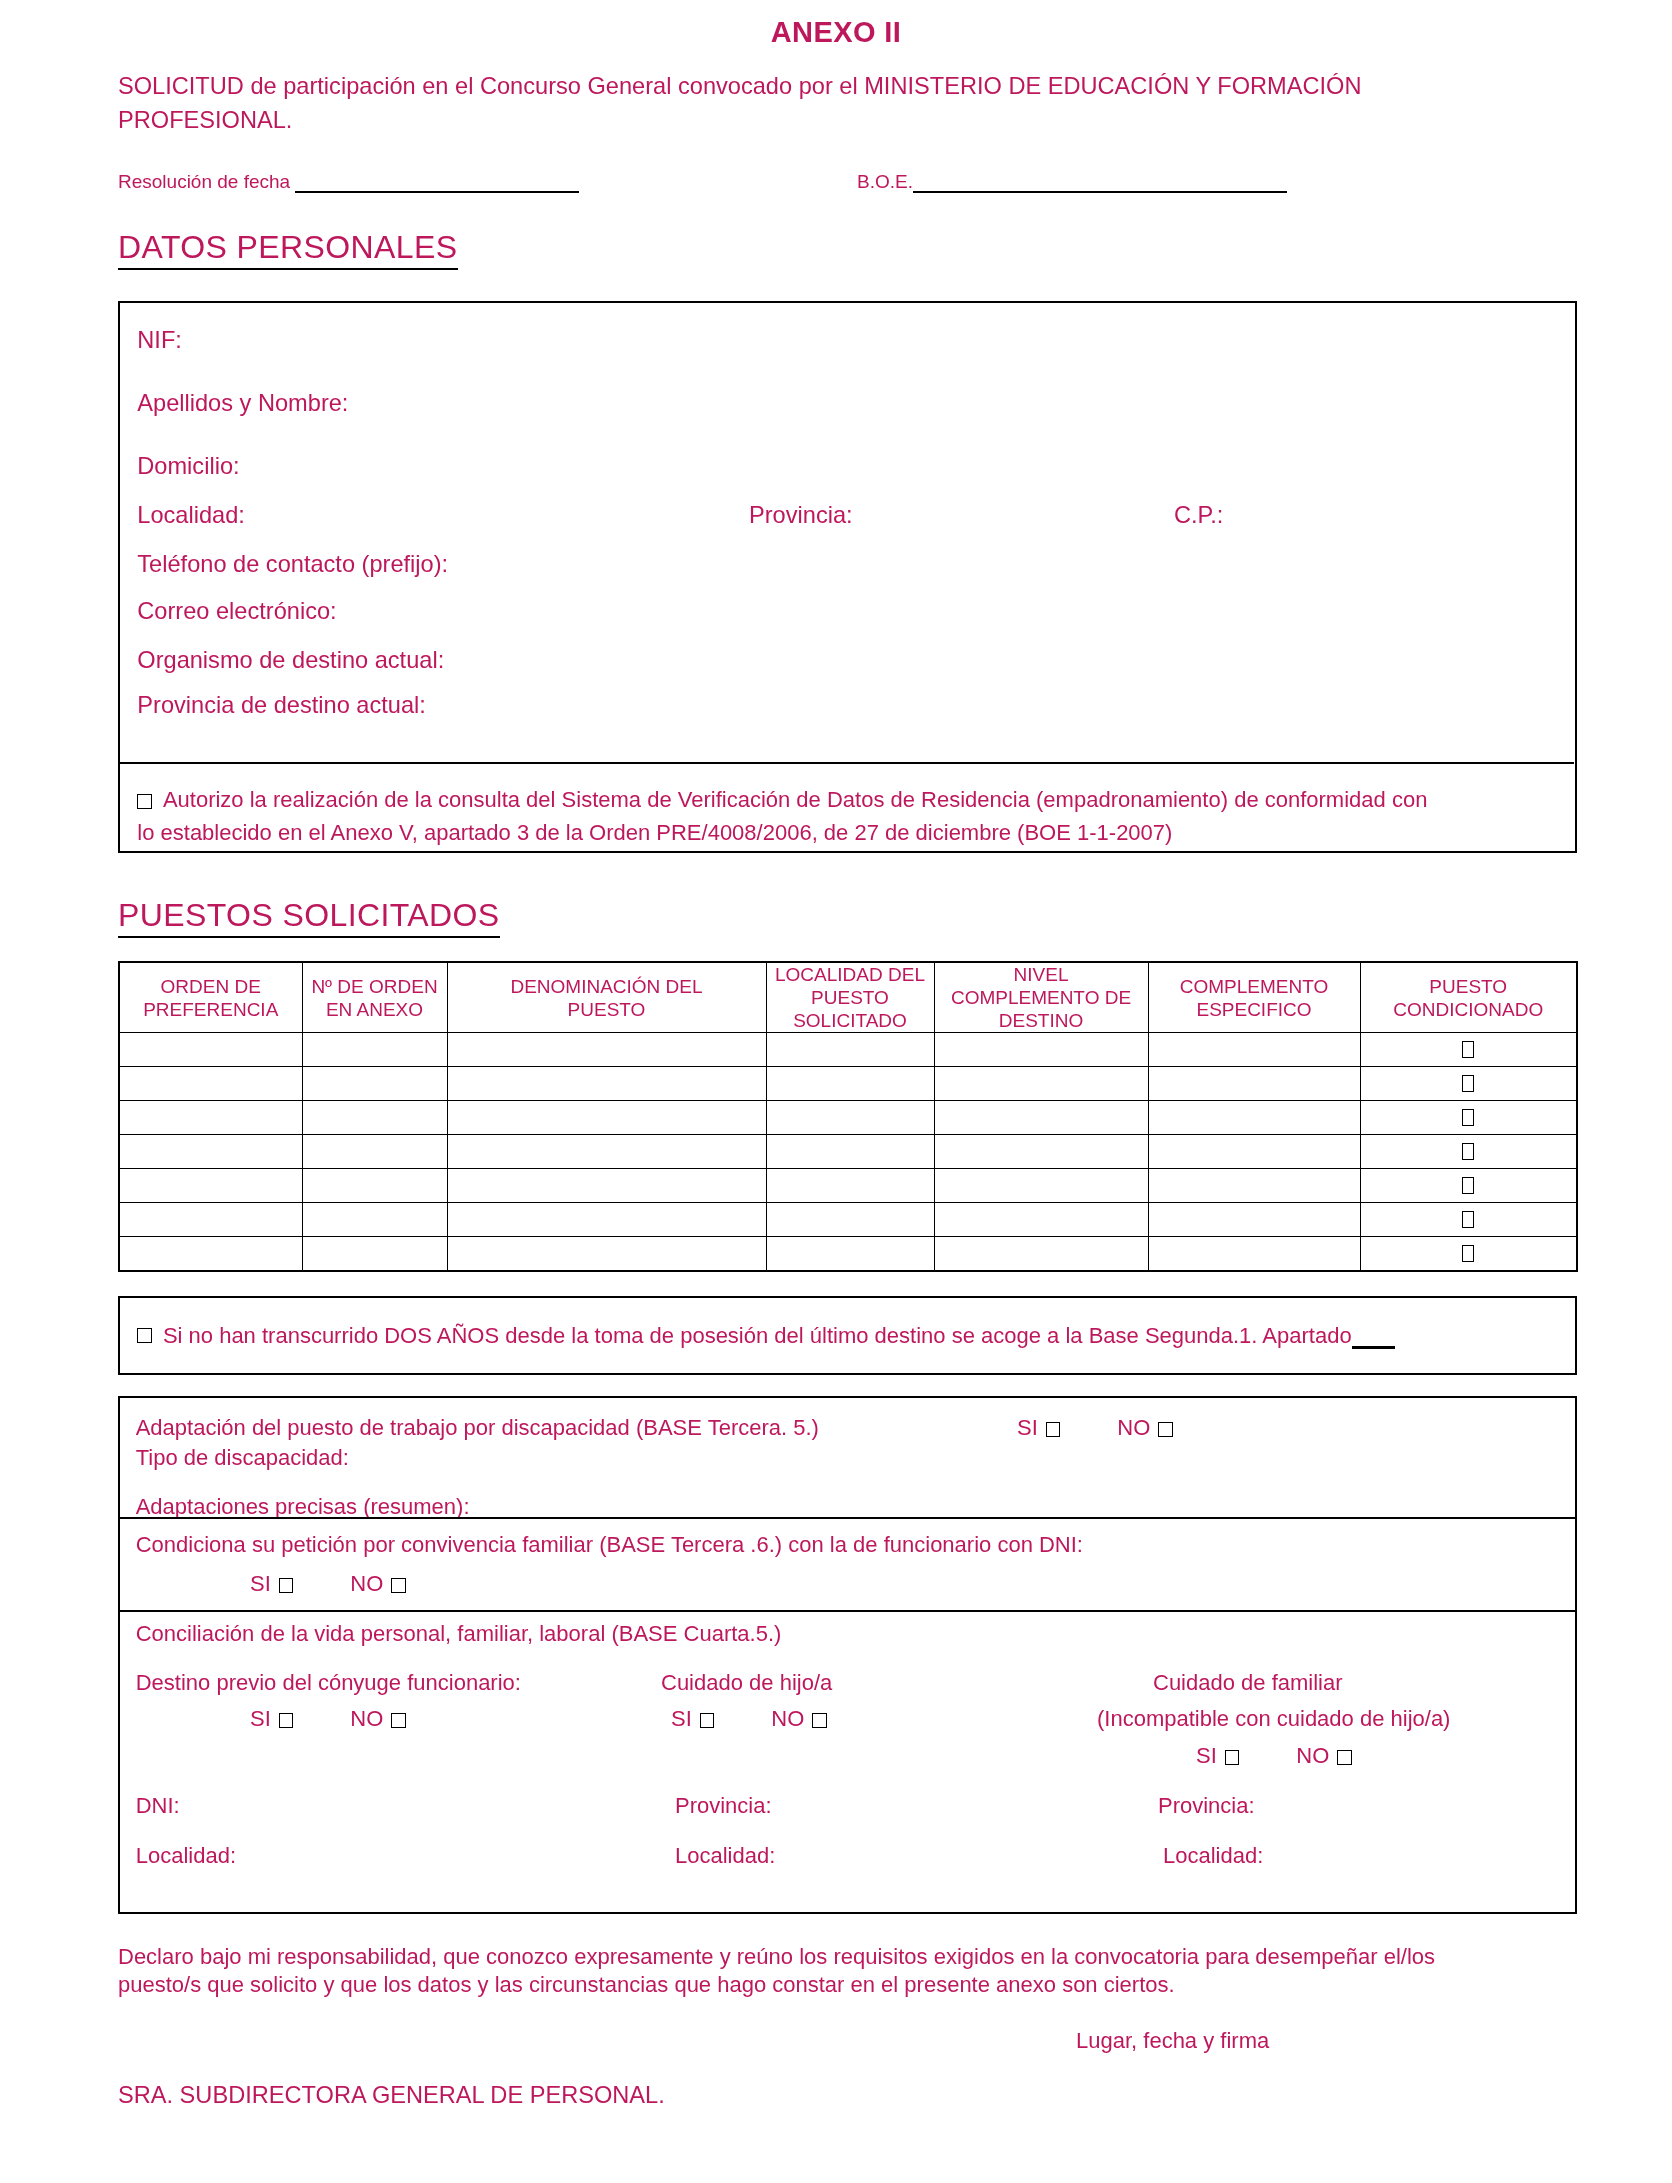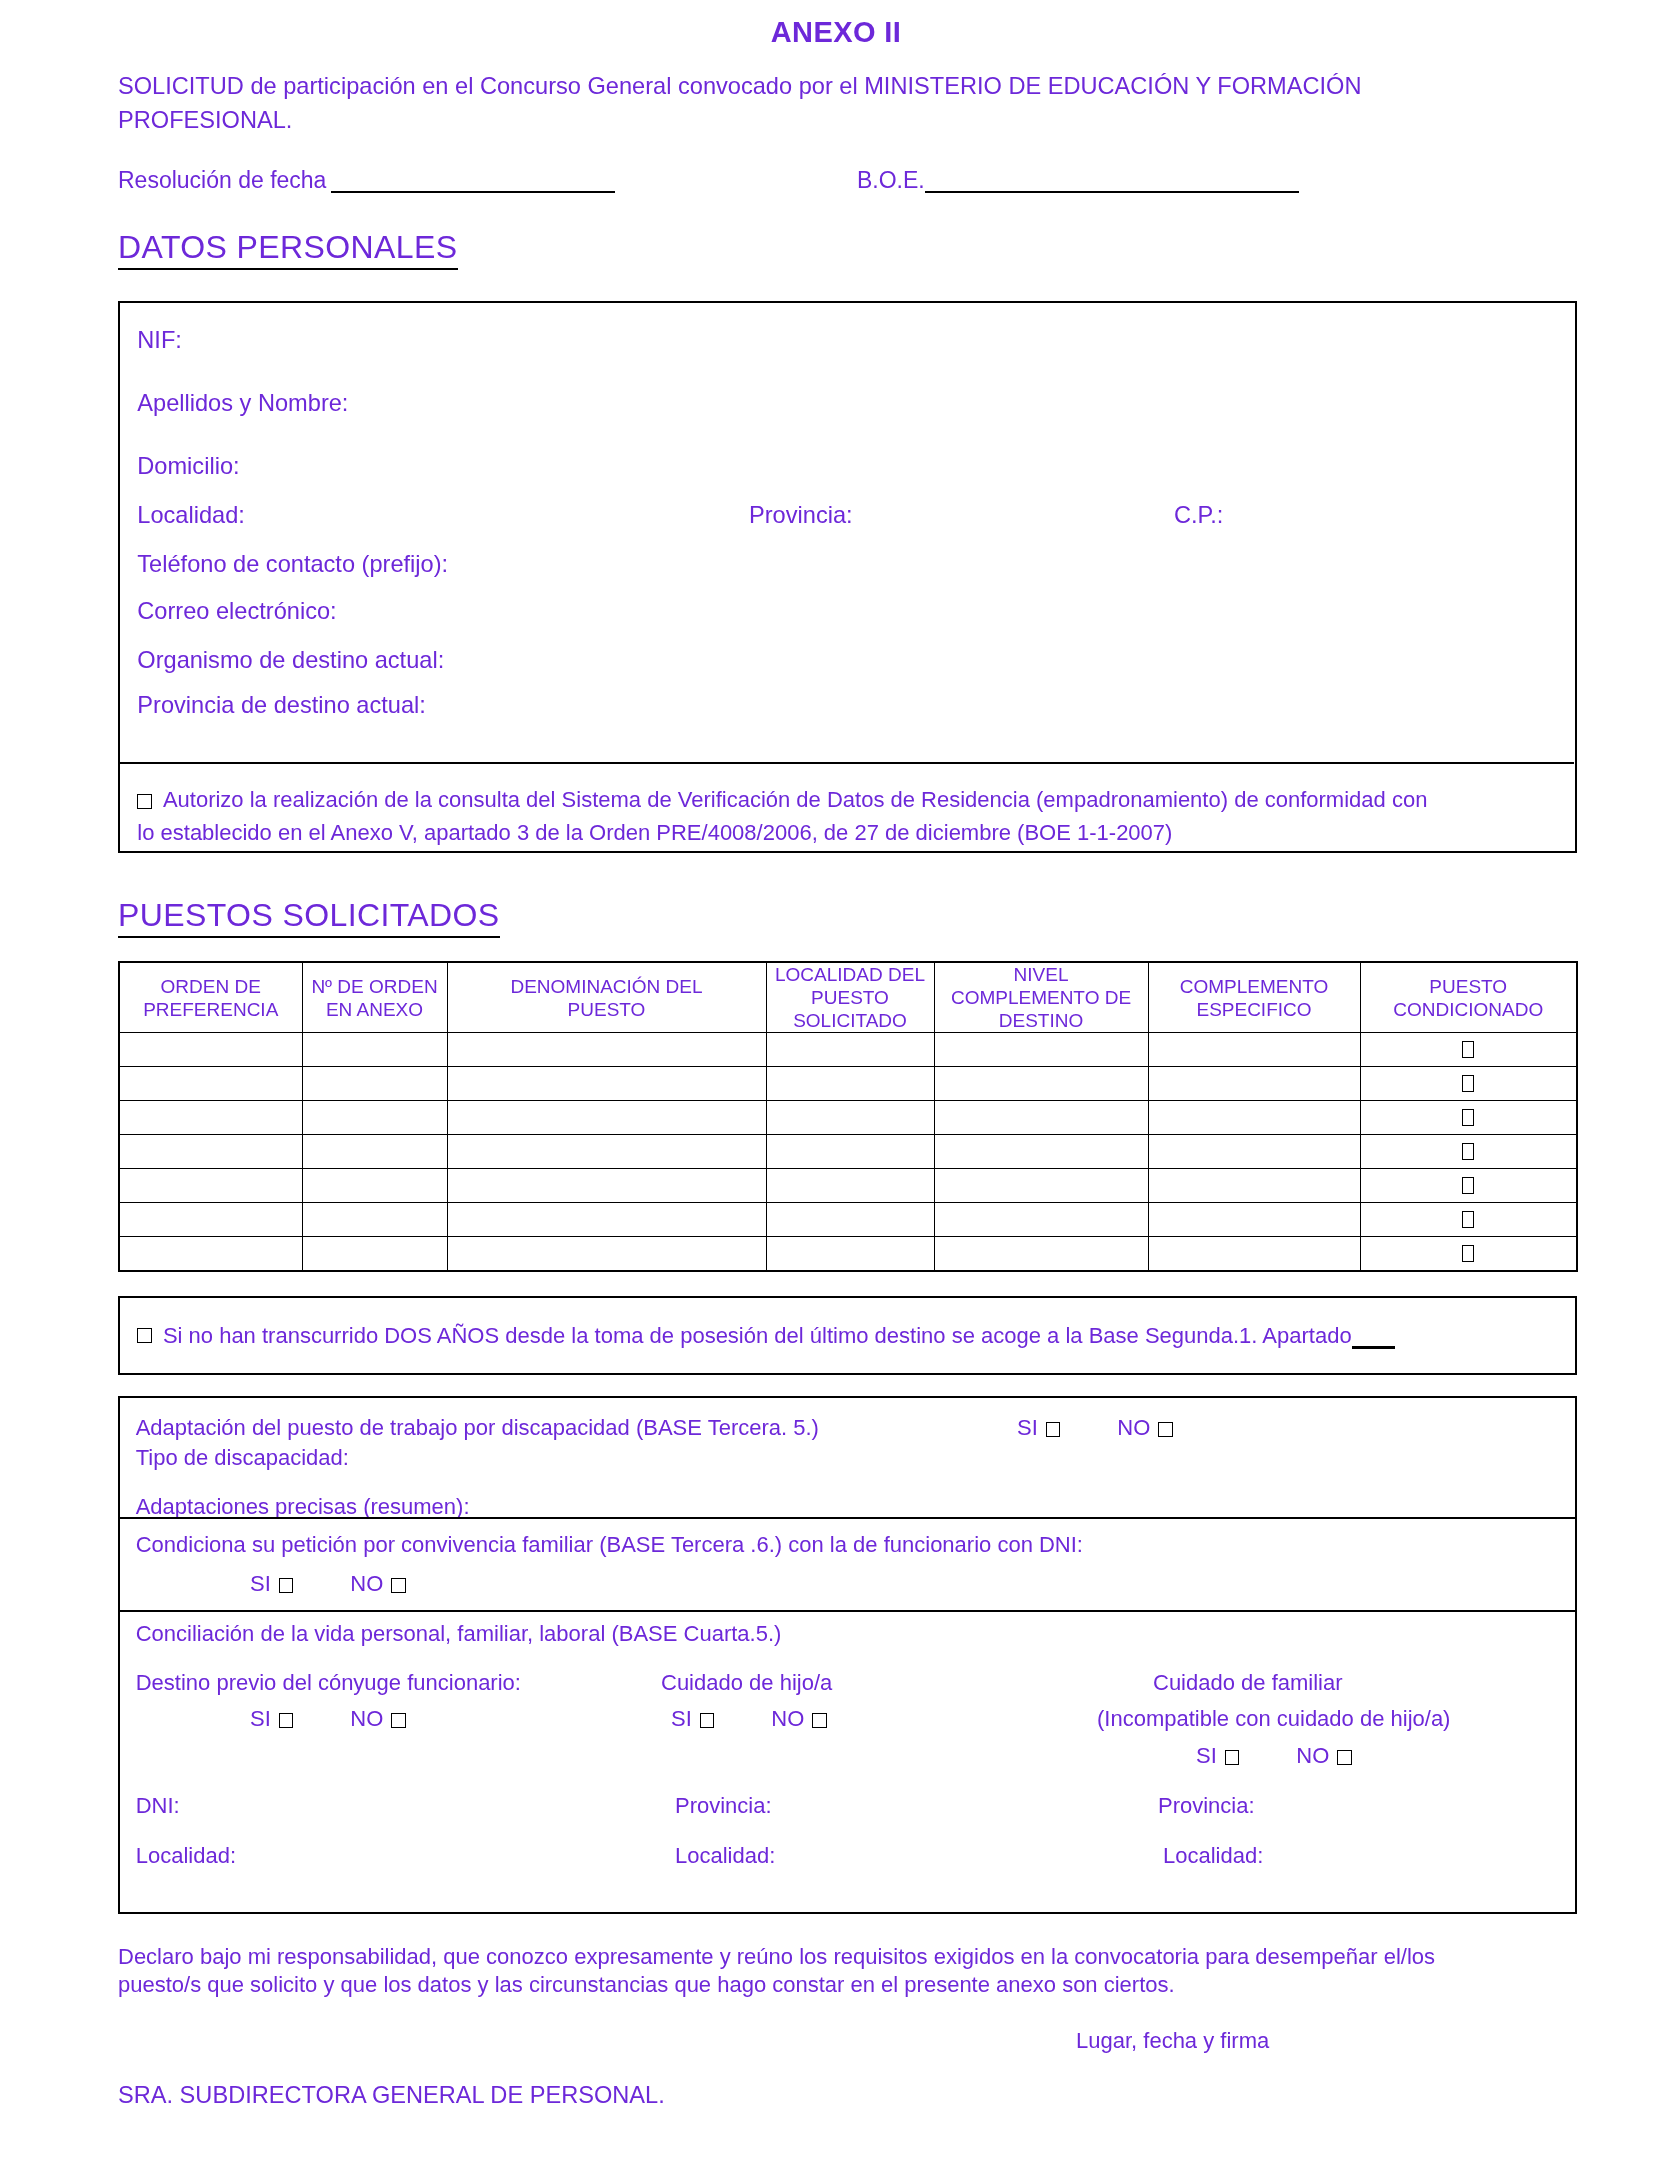--- a/index.html
+++ b/index.html
@@ -1,24 +1,24 @@
 <!DOCTYPE html>
 <html style="font-size:12.6px"><head>
 <meta charset="utf-8">
 <style>
   html,body { margin:0; padding:0; background:#e8e8e8; }
   .page {
     position:relative; width:1672px; height:2183px; background:#ffffff;
-    font-family:"Liberation Sans","DejaVu Sans",sans-serif; color:#6d28d9;
+    font-family:"Liberation Sans","DejaVu Sans",sans-serif; color:#be185d;
     margin:0 auto; overflow:hidden;
   }
   .abs { position:absolute; }
   .title { top:15.7px; left:0; width:1672px; text-align:center; font-size:29px; font-weight:bold; letter-spacing:0.4px; }
   .intro { top:69px; left:118px; width:1463px; font-size:23.6px; line-height:34px; }
-  .resolution { top:167px; left:118px; width:1463px; height:38px; font-size:23px; }
+  .resolution { top:167px; left:118px; width:1463px; height:38px; font-size:19px; }
   .blank { display:inline-block; border-bottom:2.4px solid #000; height:23.6px; vertical-align:-4.7px; }
   .fecha-blank { width:284px; margin-left:4.7px; }
   .boe-group { position:absolute; left:739px; top:0;text-align:center; }
   .boe-blank { width:374px; }
   .apartado-blank { width:43px; border-bottom-width:3.1px; }
   .sec-heading { font-size:32px; letter-spacing:0.4px; }
   .sec-heading span { display:inline-block; border-bottom:2.4px solid #000; padding-bottom:2.4px; }
   .datos-heading { top:229px; left:118px; }
   .puestos-heading { top:897px; left:118px; }
 

